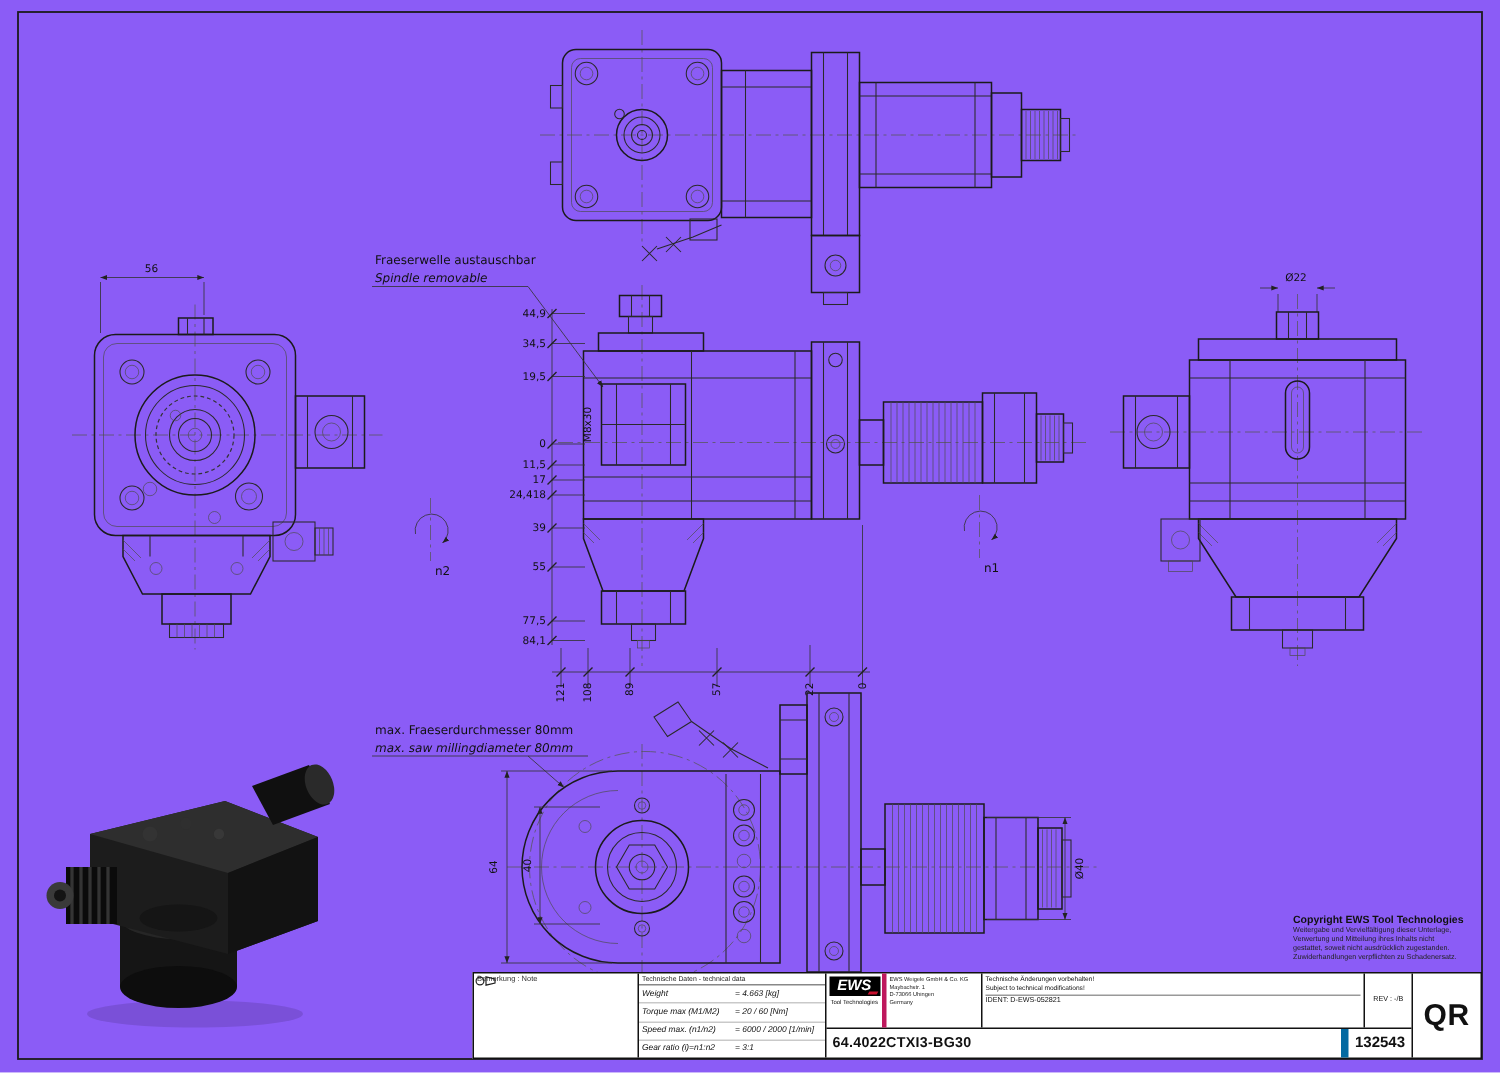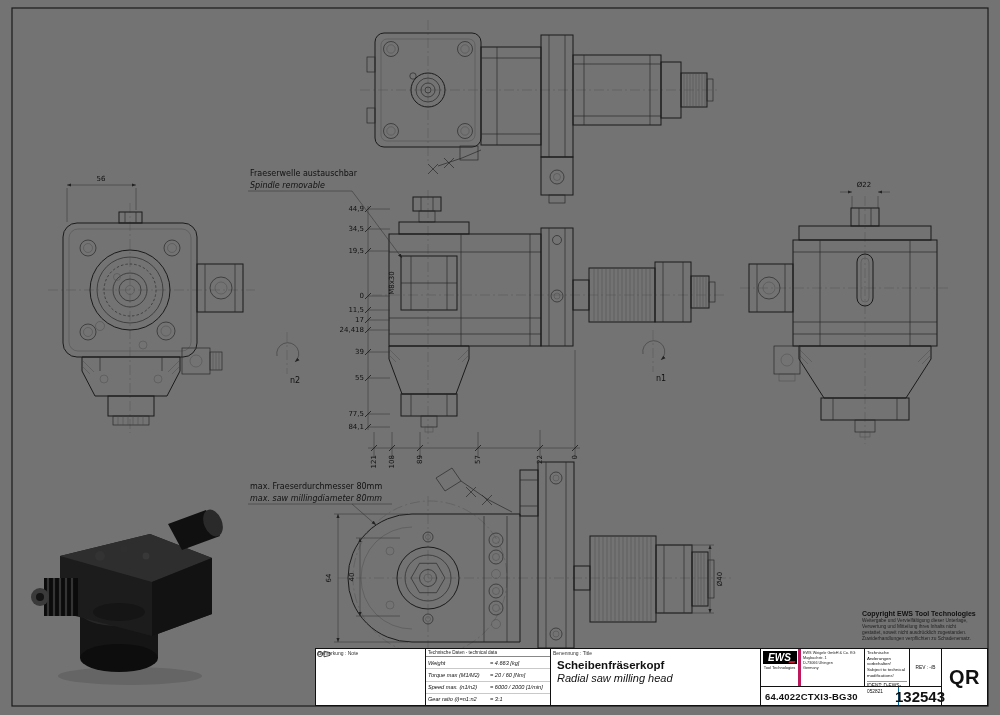--- a/index.html
+++ b/index.html
@@ -1,16 +1,16 @@
 <!DOCTYPE html>
 <html><head>
 <meta charset="utf-8">
 <style>
   html,body{margin:0;padding:0;background:#fff;}
-  .page{position:relative;width:1000px;height:715px;background:#737373;overflow:hidden;
+  .page{position:relative;width:1000px;height:715px;background:#8b5cf6;overflow:hidden;
         font-family:"Liberation Sans",sans-serif;color:#111;}
   svg{position:absolute;left:0;top:0;}
   
   .frame{fill:none;stroke:#1b1b1b;stroke-width:1.2;}
   .ln{fill:none;stroke:#1b1b1b;stroke-width:1;}
   .md{fill:none;stroke:#2a2a2a;stroke-width:0.7;}
   .tn{fill:none;stroke:#4a4a4a;stroke-width:0.45;}
   .cl{fill:none;stroke:#555;stroke-width:0.5;stroke-dasharray:10 3 2 3;}
   .gear{fill:none;stroke:#333;stroke-width:0.8;stroke-dasharray:2.5 2;}
   .dm{fill:none;stroke:#333;stroke-width:0.55;}
@@ -45,21 +45,21 @@
   .logo-box::after{content:"";position:absolute;right:2px;bottom:1px;width:6px;height:2px;
     background:#c8102e;transform:skewX(-30deg);}
   .logo-sub{font-size:4px;margin-top:1px;}
   .addr-cell{width:64px;border-right:1px solid #111;font-size:3.8px;line-height:1.35;
     padding:2px 2px;color:#222;}
   .mod-cell{flex:1;font-size:4.4px;padding:1px 2px;line-height:1.3;}
   .mod-cell .ident{border-top:1px solid #999;margin-top:2px;padding-top:1px;font-size:4.8px;}
   .rev-cell{width:32px;border-left:1px solid #111;font-size:4.8px;text-align:center;
     display:flex;flex-direction:column;align-items:center;justify-content:center;gap:2px;}
   .part-cell{flex:1;font-weight:bold;font-size:9.5px;padding-left:4px;letter-spacing:0.2px;}
-  .doc-cell{width:42px;border-left:1px solid #0369a1;font-weight:bold;font-size:15px;
+  .doc-cell{width:42px;border-left:5px solid #0369a1;font-weight:bold;font-size:10px;
     text-align:center;height:100%;display:flex;align-items:center;justify-content:center;}
   .qr-cell{width:45px;border-left:1px solid #111;display:flex;align-items:center;
     justify-content:center;font-weight:bold;font-size:20px;letter-spacing:0.5px;}
   
   .copyright{position:absolute;left:862px;top:610px;width:124px;}
   .cp-title{font-size:7px;font-weight:bold;margin-bottom:1px;}
   .cp-line{font-size:4.8px;color:#222;line-height:1.25;}
 </style>
 </head>
 <body>
@@ -375,25 +375,20 @@
     <div class="tech-row">
       <span class="lbl">Speed max. (n1/n2)</span>
       <span class="val">=  6000 / 2000 [1/min]</span>
     </div>
     <div class="tech-row">
       <span class="lbl">Gear ratio  (i)=n1:n2</span>
       <span class="val">=  3:1</span>
     </div>
   </div>
 
-  <div class="cell title-cell">
-    <span class="microlabel">Benennung : Title</span>
-    <div class="title-de">Scheibenfräserkopf</div>
-    <div class="title-en">Radial saw milling head</div>
-  </div>
 
   <div class="right-sect">
     <div class="rs-main">
       <div class="rs-row1">
         <div class="cell logo-cell">
           <div class="logo-box">
             <span>EWS</span>
           </div>
           <div class="logo-sub">Tool Technologies</div>
         </div>

